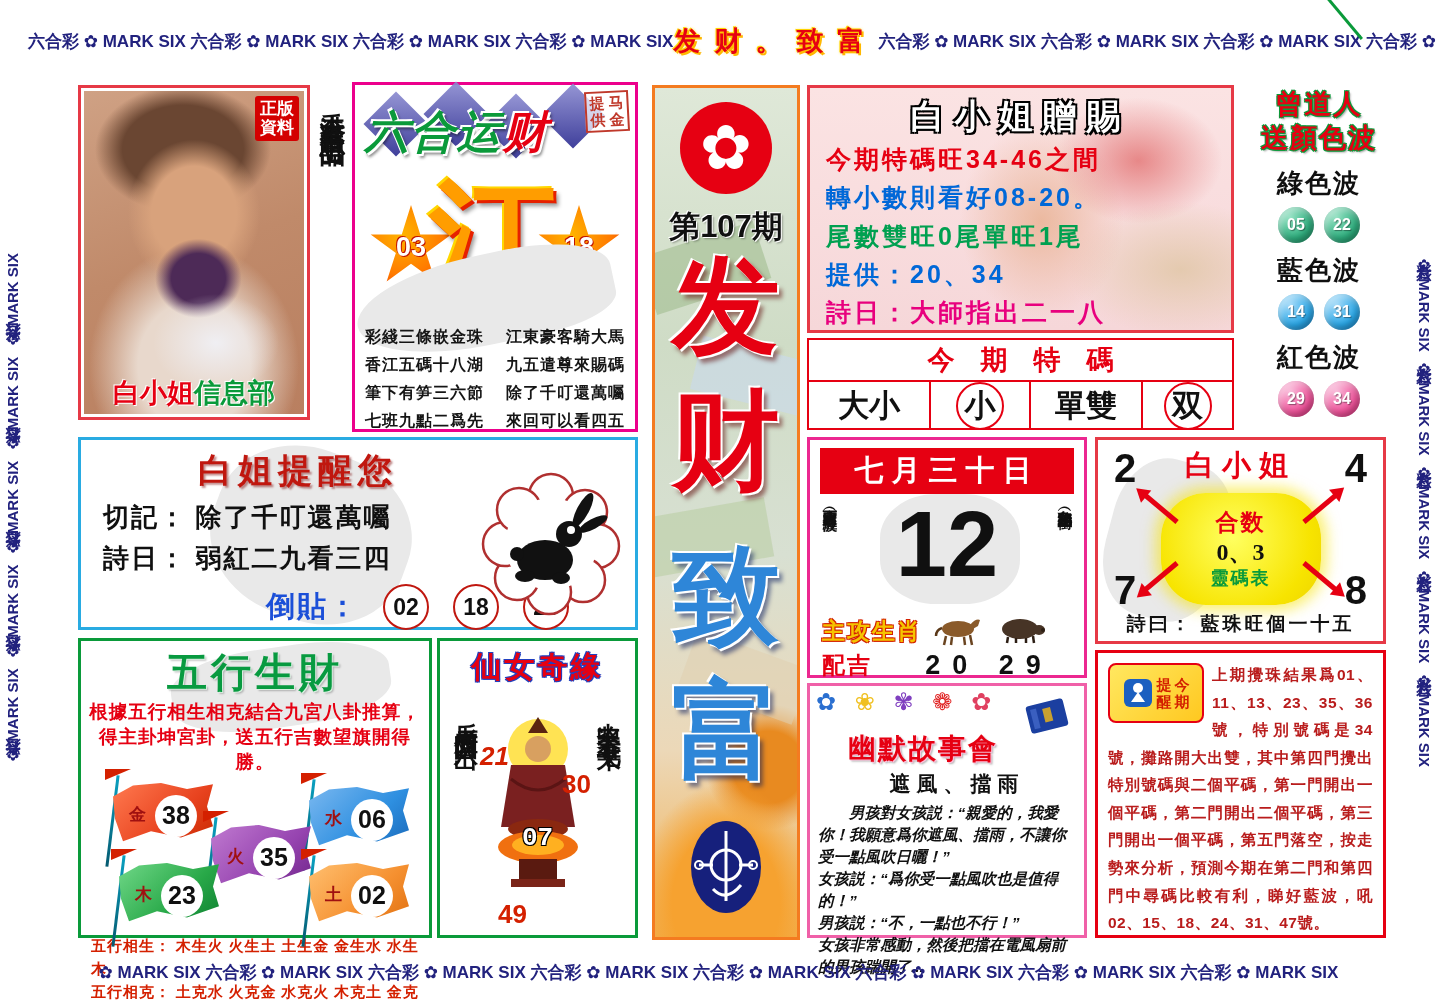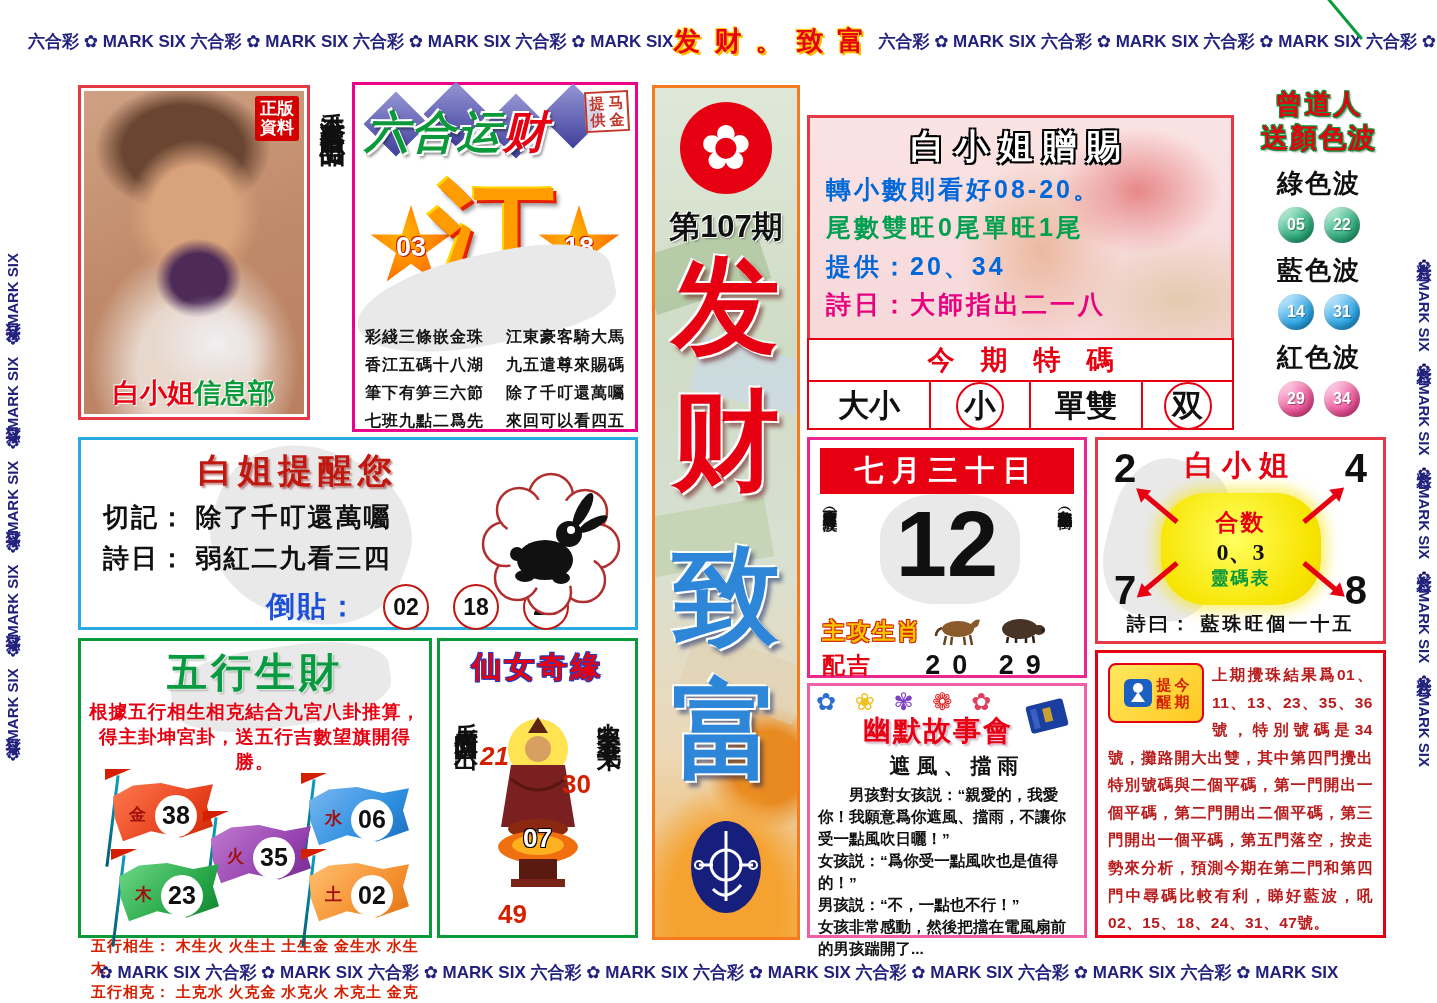--- a/index.html
+++ b/index.html
@@ -77,21 +77,21 @@
   .bv-red{color:#e60012;text-shadow:2px 2px 0 #fff,-2px -2px 0 #fff,5px 6px 4px rgba(90,0,0,.5);}
   .bv-blue{color:#2e86d8;text-shadow:2px 2px 0 #fff,-2px -2px 0 #fff,5px 6px 4px rgba(0,20,90,.5);}
   .hkjc{position:absolute;left:50%;bottom:18px;transform:translateX(-50%);}
 
   
   .zengci{left:807px;top:85px;width:427px;height:248px;border:3px solid #e63946;
       background:
       radial-gradient(120px 90px at 78% 30%, rgba(216,64,64,.55), rgba(216,64,64,0) 70%),
       radial-gradient(110px 130px at 55% 55%, rgba(232,176,144,.8), rgba(232,176,144,0) 75%),
       radial-gradient(150px 90px at 88% 75%, rgba(226,200,170,.9), rgba(226,200,170,0) 75%),
-      linear-gradient(180deg,#fbe3e3,#f6d7d9); margin-top: 30px;}
+      linear-gradient(180deg,#fbe3e3,#f6d7d9);}
   .zc-title{text-align:center;font-size:34px;font-weight:bold;color:#fff;letter-spacing:10px;margin-top:6px;
       text-shadow:-2px -2px 0 #000,2px -2px 0 #000,-2px 2px 0 #000,2px 2px 0 #000;}
   .zc-line{font-size:25px;font-weight:bold;letter-spacing:3px;padding-left:16px;line-height:1.53;}
 
   
   .tema{left:807px;top:338px;width:427px;height:92px;border:2px solid #e60012;}
   .tema-head{height:40px;border-bottom:2px solid #e60012;display:flex;align-items:center;justify-content:center;
       font-size:27px;font-weight:bold;color:#e60012;letter-spacing:26px;text-indent:26px;}
   .tema-row{display:flex;height:48px;}
   .tema-cell{display:flex;align-items:center;justify-content:center;font-size:31px;font-weight:bold;color:#101010;}
@@ -144,21 +144,21 @@
   .f-orange{background:linear-gradient(135deg,#ffc070,#f59030 60%,#e07010);}
   .wx-foot{font-size:15px;font-weight:bold;color:#d42000;padding-left:10px;line-height:1.55;letter-spacing:1px;
       font-family:"Liberation Serif","DejaVu Serif",serif;}
 
   
   .xiannu{left:437px;top:638px;width:201px;height:300px;border:3px solid #0a9a3a;}
   .xn-title{text-align:center;font-size:30px;font-weight:bold;color:#e60012;letter-spacing:3px;margin-top:6px;
       text-shadow:-1px -1px 0 #2040c0,1px -1px 0 #2040c0,-1px 1px 0 #2040c0,1px 1px 0 #2040c0;}
   .xn-v{position:absolute;writing-mode:vertical-rl;font-size:24px;font-weight:bold;color:#101010;letter-spacing:4px;top:62px;}
   .xn-num{position:absolute;font-size:26px;font-weight:bold;color:#d42000;}
-  .xn-07{color:#fff;text-shadow:-1px -1px 0 #000,1px -1px 0 #000,-1px 1px 0 #000,1px 1px 0 #000;}
+  .xn-07{color:#fff;text-shadow:-1px -1px 0 #000,1px -1px 0 #000,-1px 1px 0 #000,1px 1px 0 #000;font-family:Liberation Mono, monospace;}
 
   
   .calendar{left:807px;top:437px;width:280px;height:241px;border:3px solid #ec2890;}
   .cal-banner{margin:8px 10px 0 10px;background:#e60012;color:#fff;text-align:center;font-size:29px;font-weight:bold;
       letter-spacing:8px;padding:3px 0;}
   .cal-mid{position:relative;height:118px;}
   .cal-v{position:absolute;writing-mode:vertical-rl;font-size:14.5px;font-weight:bold;color:#101010;top:4px;letter-spacing:1px;}
   .cal-day{position:absolute;left:0;right:0;top:0;text-align:center;font-size:92px;line-height:1.1;font-weight:bold;color:#101010;}
   .cal-row{display:flex;align-items:center;padding-left:12px;gap:10px;}
   .zodiac-label{font-size:23px;font-weight:bold;color:#f5c400;letter-spacing:2px;
@@ -179,25 +179,25 @@
   .hs-sub{color:#0a9a3a;font-size:18px;font-weight:bold;letter-spacing:2px;font-family:"Liberation Serif","DejaVu Serif",serif;}
   .hs-poem{position:absolute;left:0;right:0;bottom:4px;text-align:center;font-size:19px;font-weight:bold;color:#101010;
       letter-spacing:3px;font-family:"Liberation Serif","DejaVu Serif",serif;}
   .arr{position:absolute;width:42px;height:5px;background:#e60012;z-index:1;}
   .arr::after{content:"";position:absolute;right:-11px;top:-6px;border-left:13px solid #e60012;
       border-top:8px solid transparent;border-bottom:8px solid transparent;}
 
   
   .humor{left:807px;top:683px;width:280px;height:255px;border:3px solid #f060a8;}
   .hm-flowers{position:absolute;left:6px;top:2px;font-size:24px;letter-spacing:6px;}
-  .hm-title{position:relative;margin-top:26px;text-align:left;padding-left:53px;font-size:28px;font-weight:bold;color:#e60012;
+  .hm-title{position:relative;margin-top:44px;text-align:left;padding-left:38px;font-size:28px;font-weight:bold;color:#e60012;
       letter-spacing:2px;text-shadow:1px 1px 0 #ffc0dc,2px 2px 2px rgba(0,0,0,.3);}
   .hm-book{position:absolute;right:10px;top:8px;}
   .hm-sub{text-align:center;font-size:21px;font-weight:bold;color:#101010;letter-spacing:6px;margin-top:2px;padding-left:20px;}
-  .hm-p{font-size:15.5px;font-weight:bold;color:#101010;line-height:1.42;padding:0 8px;margin:0;}
+  .hm-p{font-size:15.5px;font-weight:bold;color:#101010;line-height:1.42;padding:0 8px;margin:0;font-style:italic;}
   .hm-ind{text-indent:2em;margin-top:4px;}
 
   
   .analysis{left:1095px;top:650px;width:291px;height:288px;border:3px solid #e60012;padding:8px 10px;}
   .an-badge{float:left;width:92px;height:56px;border:2px solid #e60012;border-radius:8px;margin:2px 8px 4px 0;
       background:linear-gradient(135deg,#ffe860,#ffc820);display:flex;align-items:center;justify-content:center;gap:4px;}
   .an-badge .chars{display:grid;grid-template-columns:auto auto;gap:0 3px;font-size:15px;font-weight:bold;color:#d42000;line-height:1.15;}
   .an-body{font-size:15.5px;font-weight:bold;color:#b91c1c;line-height:1.78;text-align:justify;letter-spacing:.5px;}
 </style>
 </head>
@@ -295,20 +295,21 @@
         <line x1="50" y1="46" x2="64" y2="46" stroke="#fff" stroke-width="3"></line>
         <circle cx="10" cy="46" r="4" fill="none" stroke="#fff" stroke-width="2"></circle>
         <circle cx="64" cy="46" r="4" fill="none" stroke="#fff" stroke-width="2"></circle>
         <path d="M24 70 Q37 84 52 66" fill="none" stroke="#fff" stroke-width="3"></path>
       </svg>
     </div>
   </div>
 
   <div class="panel zengci">
     <div class="zc-title">白小姐贈賜</div>
+    <div class="zc-line" style="color:#e60012;">今期特碼旺34-46之間</div>
     <div class="zc-line" style="color:#0068d8;">轉小數則看好08-20。</div>
     <div class="zc-line" style="color:#00a050;">尾數雙旺0尾單旺1尾</div>
     <div class="zc-line" style="color:#0068d8;">提供：20、34</div>
     <div class="zc-line" style="color:#e8007e;">詩日：大師指出二一八</div>
   </div>
 
   <div class="panel tema">
     <div class="tema-head">今期特碼</div>
     <div class="tema-row">
       <div class="tema-cell tc-b" style="width:120px;">大小</div>

